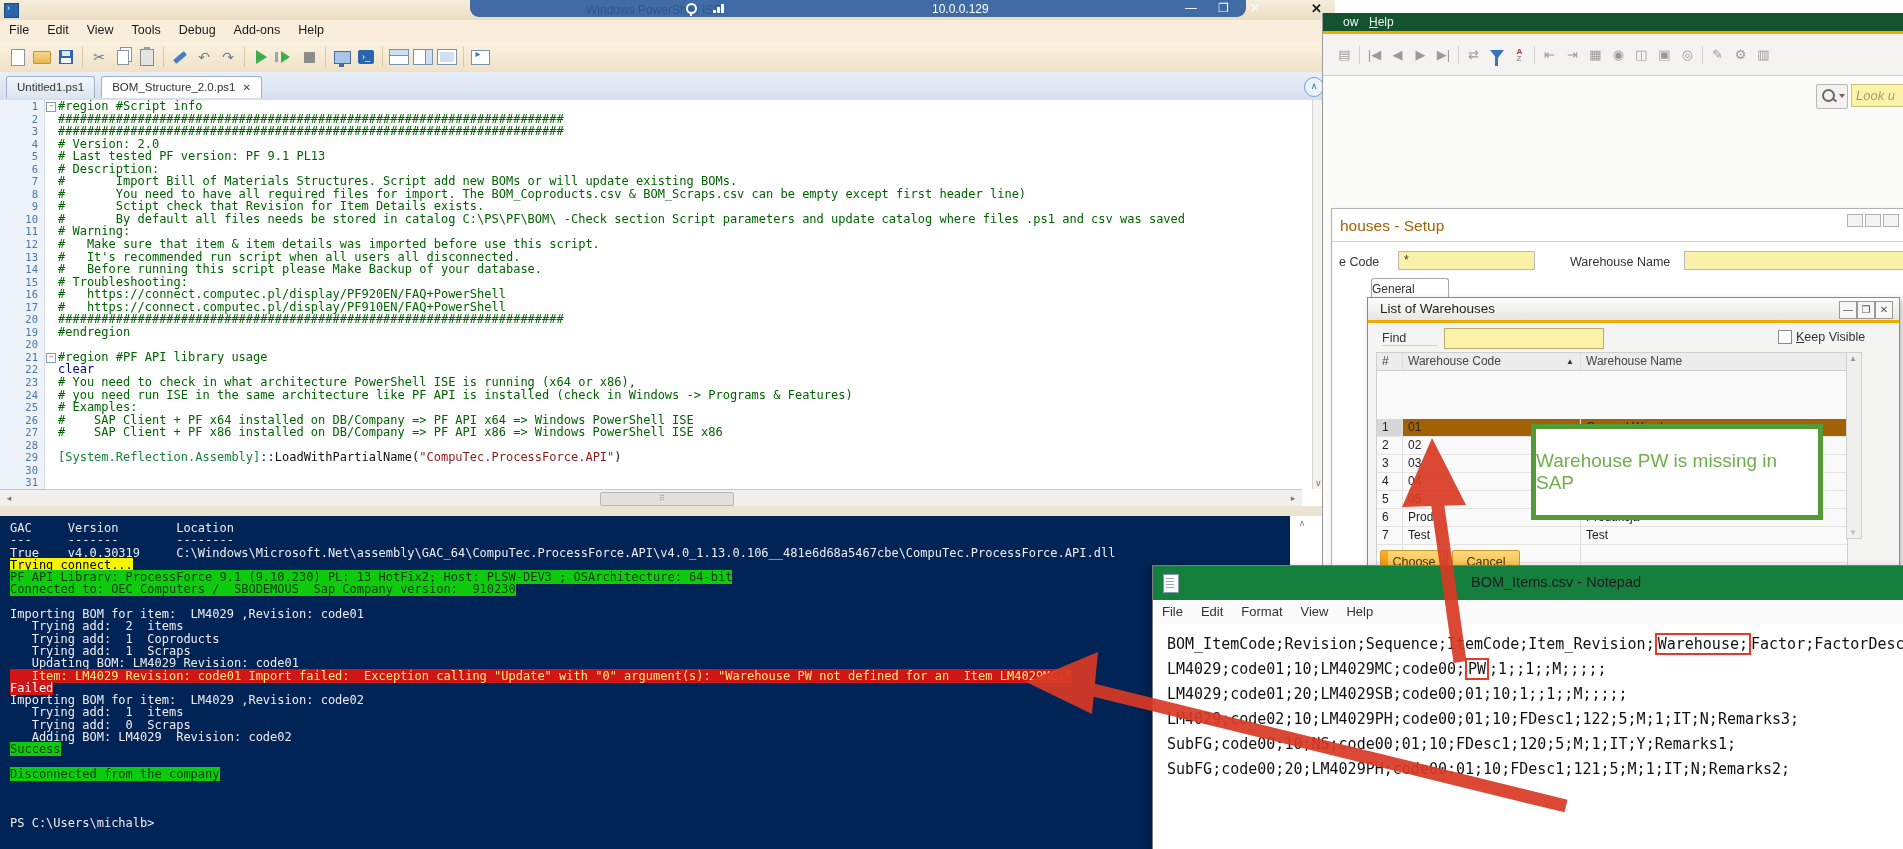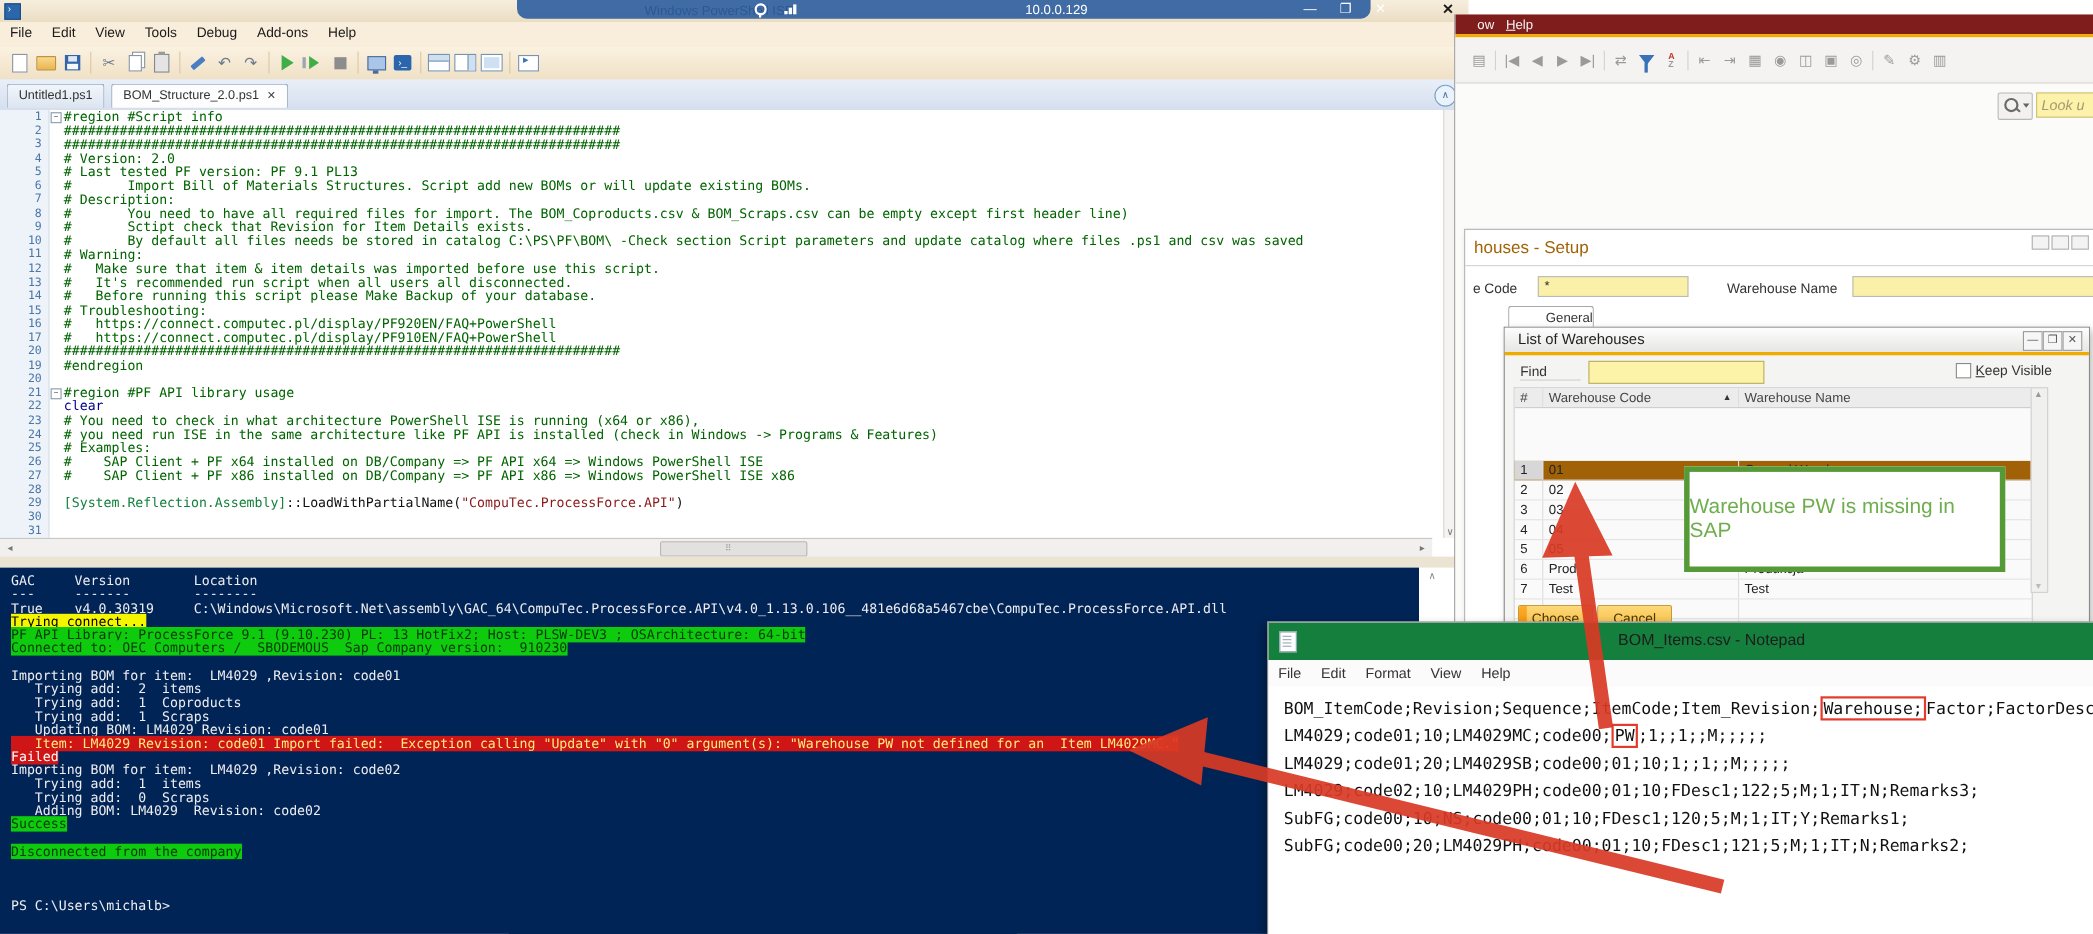--- a/index.html
+++ b/index.html
@@ -71,21 +71,21 @@
   .console{left:0;top:516px;width:1290px;height:333px;background:#012456;color:#eeedf0;font-family:"DejaVu Sans Mono",monospace;font-size:12px;padding:6px 0 0 10px;box-sizing:border-box;overflow:hidden;}
   .cline{height:12.3px;line-height:12.3px;white-space:pre;}
   .s-y{background:#f5f500;color:#000;}
   .s-g{background:#0ecb0e;color:#083a08;}
   .s-r{background:#cf1515;color:#ffe97d;}
   .s-rf{background:#cf1515;color:#ffffff;}
   .console-up{left:1294px;top:518px;width:16px;height:14px;color:#888;font-size:9px;text-align:center;}
 
   
   .sap{left:1322px;top:13px;width:581px;height:836px;background:#f4f3f1;border-left:1px solid #9a9a9a;overflow:hidden;}
-  .sap-menubar{position:absolute;left:0;top:0;width:581px;height:18px;background:#7f1d1d;color:#f2f2f2;font-size:12px;}
+  .sap-menubar{position:absolute;left:0;top:0;width:581px;height:18px;background:#14532d;color:#f2f2f2;font-size:12px;}
   .sap-menubar span{position:absolute;top:2px;}
   .sap-gold{position:absolute;left:0;top:18px;width:581px;height:3px;background:#f0ab00;}
   .sap-toolbar{position:absolute;left:0;top:21px;width:581px;height:42px;background:#f4f3f1;border-bottom:1px solid #d0cecb;display:flex;align-items:center;padding-left:10px;box-sizing:border-box;}
   .si{width:23px;height:22px;display:inline-flex;align-items:center;justify-content:center;color:#9a9a9a;font-size:13px;position:relative;}
   .ssep{display:inline-block;width:1px;height:18px;background:#d4d2cf;margin:0 3px;}
   .si-funnel{width:0;height:0;border-left:7px solid transparent;border-right:7px solid transparent;border-top:9px solid #3a72b8;position:relative;}
   .si-funnel:after{content:"";position:absolute;left:-1.5px;top:-2px;width:3px;height:9px;background:#3a72b8;}
   .si-az{display:flex;flex-direction:column;line-height:7px;font-size:8px;font-weight:bold;}
   .si-az .a{color:#c0392b;}
   .sap-content{position:absolute;left:0;top:63px;width:581px;height:773px;background:#fbfbfa;}
@@ -94,21 +94,21 @@
   .look-btn .mag:after{content:"";position:absolute;left:8px;top:8px;width:5px;height:2px;background:#6a6a6a;transform:rotate(40deg);}
   .look-btn .caret{position:absolute;right:2px;top:9px;width:0;height:0;border-left:3px solid transparent;border-right:3px solid transparent;border-top:4px solid #666;}
   .look-input{position:absolute;left:528px;top:8px;width:52px;height:21px;background:#fdf2a9;border:1px solid #cdbf7a;color:#a39b72;font-style:italic;font-size:13px;line-height:21px;padding-left:4px;overflow:hidden;}
 
   .setup-win{position:absolute;left:8px;top:132px;width:573px;height:440px;background:#fff;border:1px solid #b3b3b3;box-shadow:2px 2px 5px rgba(0,0,0,.15);}
   .setup-title{position:absolute;left:8px;top:8px;font-size:15.5px;color:#a16207;}
   .setup-sep{position:absolute;left:0;top:32px;width:100%;height:1px;background:#d2d2d2;}
   .cap-box{position:absolute;top:5px;width:14px;height:11px;border:1px solid #b0b0b0;background:#f3f3f3;}
   .fld-label{position:absolute;font-size:12.5px;color:#333;}
   .fld-input{position:absolute;height:17px;background:#fbf0a8;border:1px solid #b9b9b9;font-size:12px;line-height:17px;padding-left:5px;color:#333;}
-  .setup-tab{position:absolute;left:39px;top:69px;width:76px;height:20px;border:1px solid #a8a8a8;border-bottom:none;border-radius:3px 3px 0 0;background:#fff;text-align:right;font-size:12px;color:#333;line-height:20px;}
+  .setup-tab{position:absolute;left:39px;top:69px;width:76px;height:20px;border:1px solid #a8a8a8;border-bottom:none;border-radius:3px 3px 0 0;background:#fff;text-align:left;font-size:12px;color:#333;line-height:20px;}
   .gray-bar{position:absolute;left:145px;top:377px;width:360px;height:17px;background:#dcdbd9;border:1px solid #c2c1bf;border-radius:8px;}
   .yellow-bar{position:absolute;left:132px;top:410px;width:380px;height:17px;background:#fcf4c4;border:1px solid #d6c98c;}
 
   .dialog{position:absolute;left:44px;top:221px;width:531px;height:286px;background:#f4f4f2;border:1px solid #8a8a8a;box-shadow:3px 3px 7px rgba(0,0,0,.25);}
   .dlg-titlebar{position:absolute;left:0;top:0;width:531px;height:22px;background:linear-gradient(#fdfdfd,#e6e6e4);}
   .dlg-title{position:absolute;left:12px;top:3px;font-size:13.5px;color:#1f1f1f;}
   .dlg-btn{position:absolute;top:3px;width:16px;height:16px;border:1px solid #9a9a9a;background:#f6f6f6;font-size:10px;line-height:15px;text-align:center;color:#555;}
   .dlg-gold{position:absolute;left:0;top:22px;width:531px;height:3px;background:#f0ab00;}
   .find-label{position:absolute;left:14px;top:33px;font-size:12.5px;color:#333;border-bottom:1px solid #cfcfcf;width:55px;}
   .find-input{position:absolute;left:76px;top:30px;width:158px;height:19px;background:#fcf2a8;border:1px solid #b9ac6a;}
@@ -259,22 +259,22 @@
         <div>29</div>
         <div>30</div>
         <div>31</div>
       </div>
     <div class="code" id="code">
         <div class="ln"><span class="fold">−</span><span class="c-cmt">#region #Script info</span></div>
         <div class="ln"><span class="c-cmt">######################################################################</span></div>
         <div class="ln"><span class="c-cmt">######################################################################</span></div>
         <div class="ln"><span class="c-cmt"># Version: 2.0</span></div>
         <div class="ln"><span class="c-cmt"># Last tested PF version: PF 9.1 PL13</span></div>
+        <div class="ln"><span class="c-cmt"># Description:</span></div>
         <div class="ln"><span class="c-cmt">#       Import Bill of Materials Structures. Script add new BOMs or will update existing BOMs.</span></div>
-        <div class="ln"><span class="c-cmt"># Description:</span></div>
         <div class="ln"><span class="c-cmt">#       You need to have all required files for import. The BOM_Coproducts.csv &amp; BOM_Scraps.csv can be empty except first header line)</span></div>
         <div class="ln"><span class="c-cmt">#       Sctipt check that Revision for Item Details exists.</span></div>
         <div class="ln"><span class="c-cmt">#       By default all files needs be stored in catalog C:\PS\PF\BOM\ -Check section Script parameters and update catalog where files .ps1 and csv was saved</span></div>
         <div class="ln"><span class="c-cmt"># Warning:</span></div>
         <div class="ln"><span class="c-cmt">#   Make sure that item &amp; item details was imported before use this script.</span></div>
         <div class="ln"><span class="c-cmt">#   It's recommended run script when all users all disconnected.</span></div>
         <div class="ln"><span class="c-cmt">#   Before running this script please Make Backup of your database.</span></div>
         <div class="ln"><span class="c-cmt"># Troubleshooting:</span></div>
         <div class="ln"><span class="c-cmt">#   https://connect.computec.pl/display/PF920EN/FAQ+PowerShell</span></div>
         <div class="ln"><span class="c-cmt">#   https://connect.computec.pl/display/PF910EN/FAQ+PowerShell</span></div>

